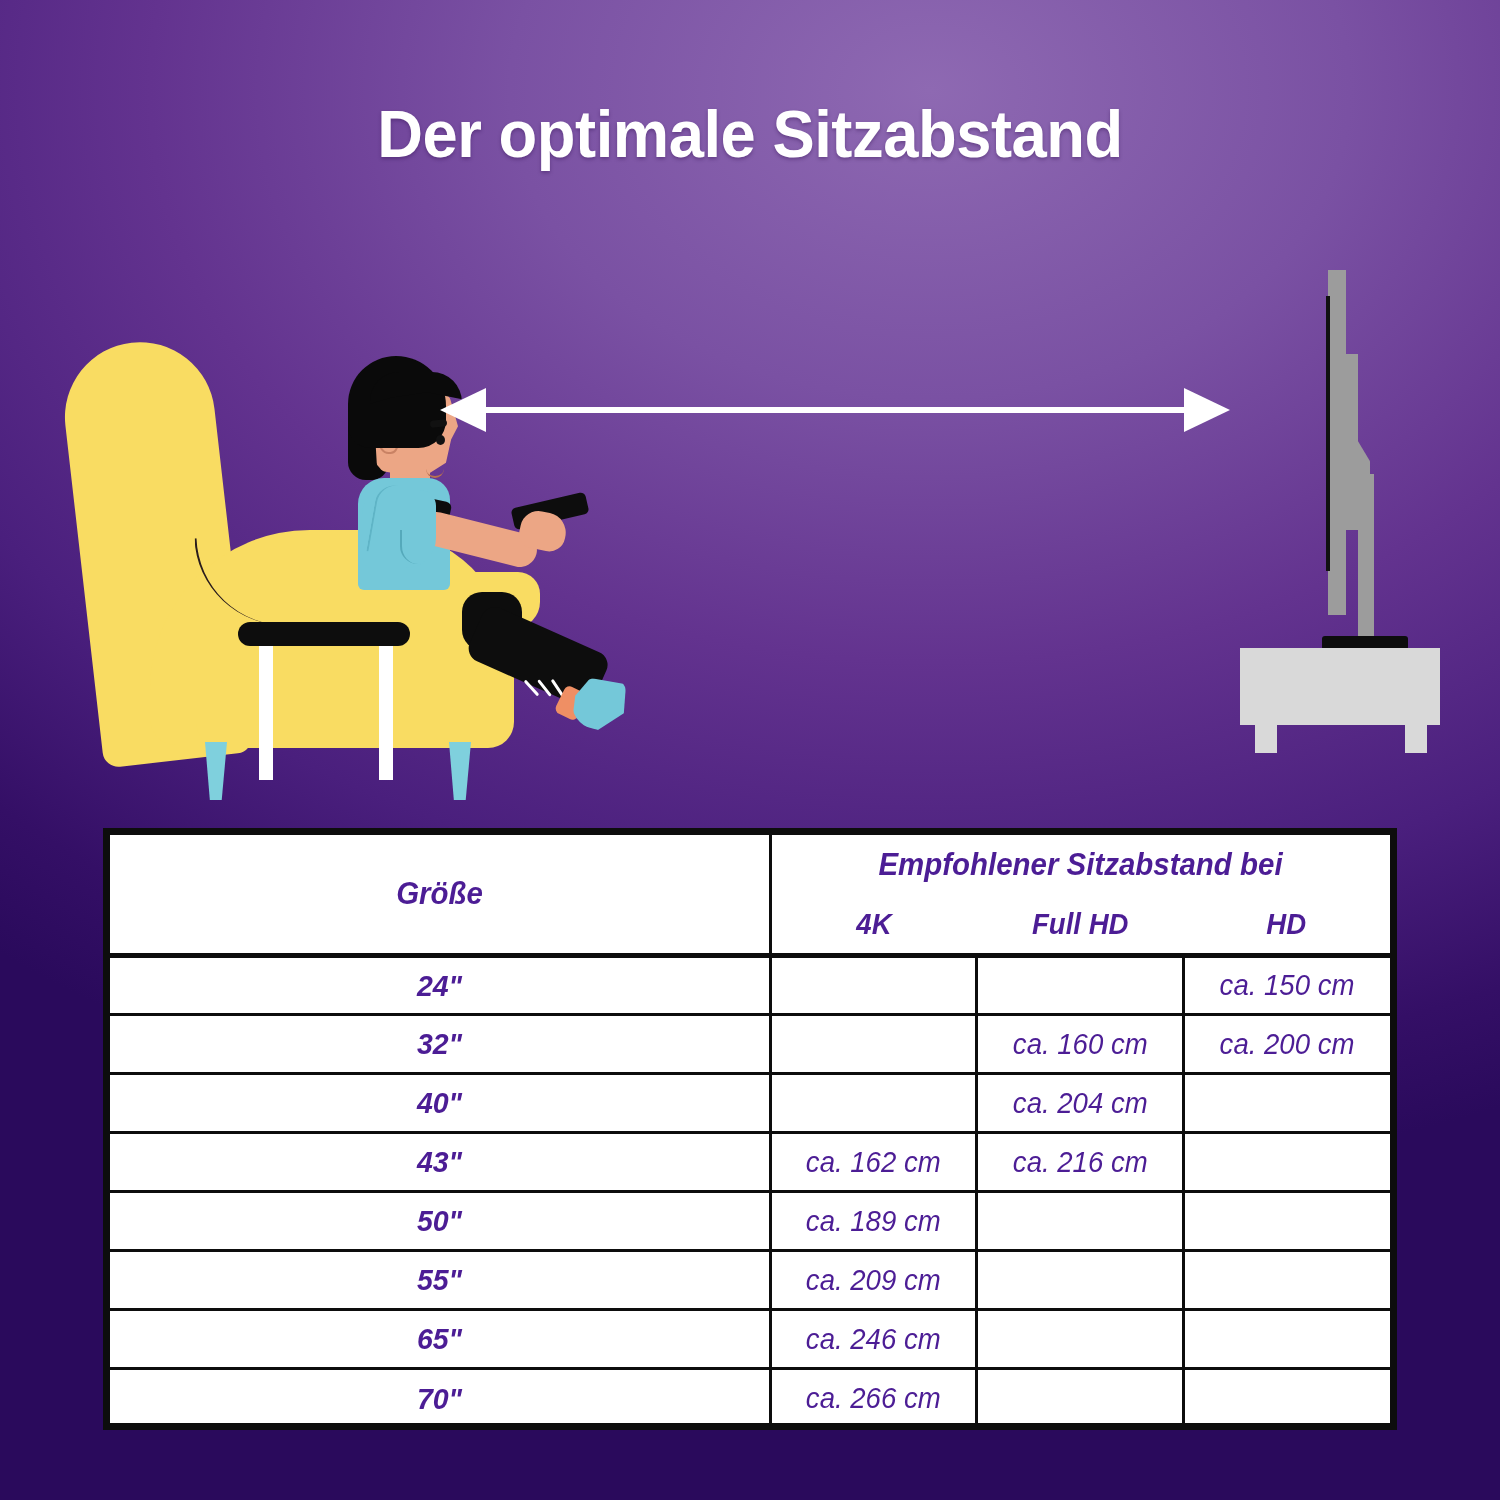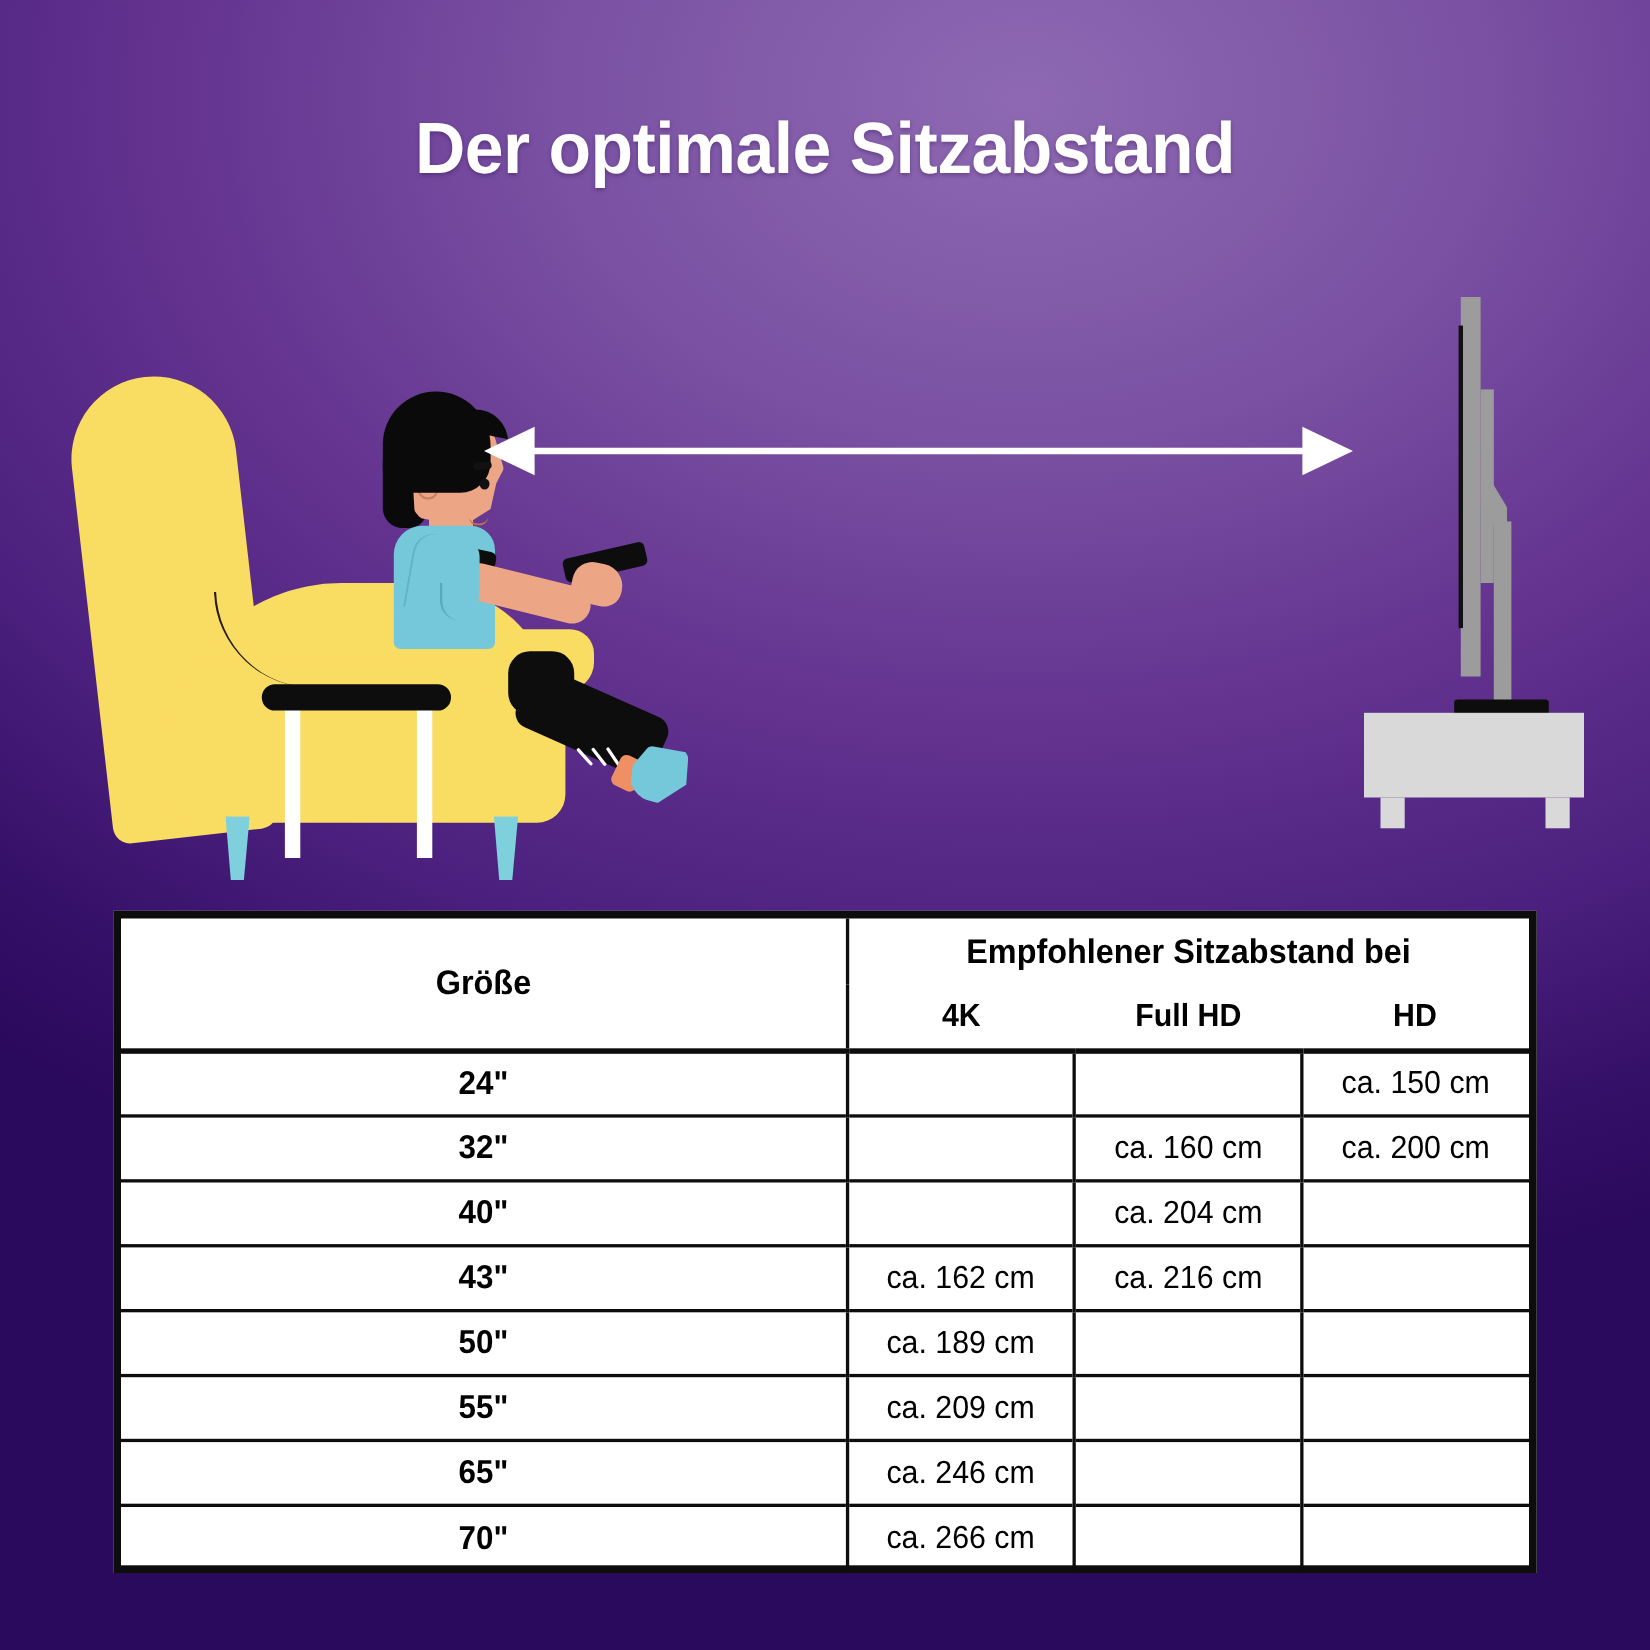--- a/index.html
+++ b/index.html
@@ -109,21 +109,21 @@
   .tv-neck{position:absolute;left:258px;top:224px;width:16px;height:170px;background:#9c9c9c;}
   .tv-base{position:absolute;left:222px;top:386px;width:86px;height:14px;background:#0d0d0d;border-radius:3px;}
   .console{position:absolute;left:140px;top:398px;width:200px;height:77px;background:#d9d9d9;}
   .console-leg{position:absolute;top:475px;width:22px;height:28px;background:#d9d9d9;}
   .console-leg.a{left:155px;}
   .console-leg.b{left:305px;}
 
   
   .tbl-wrap{position:absolute;left:103px;top:828px;width:1294px;height:602px;
             border:7px solid #0d0d0d;background:#ffffff;box-sizing:border-box;}
-  table{width:100%;height:100%;border-collapse:collapse;table-layout:fixed;color:#000000;}
+  table{width:100%;height:100%;border-collapse:collapse;table-layout:fixed;color:#4c1d95;font-style:italic;}
   td,th{text-align:center;vertical-align:middle;padding:0;}
   .c-size{width:26%;}
   .c-4k{width:24.5%;}
   .c-fhd{width:25.5%;}
   .c-hd{width:24%;}
   .vline{border-left:3px solid #0d0d0d;}
   .hline{border-top:3px solid #0d0d0d;}
   .hline-thick{border-top:5px solid #0d0d0d;}
   .hdr-size{font-size:31px;font-weight:bold;transform:scaleX(0.95);}
   .hdr-span{font-size:31px;font-weight:bold;height:60px;transform:scaleX(0.95);}

